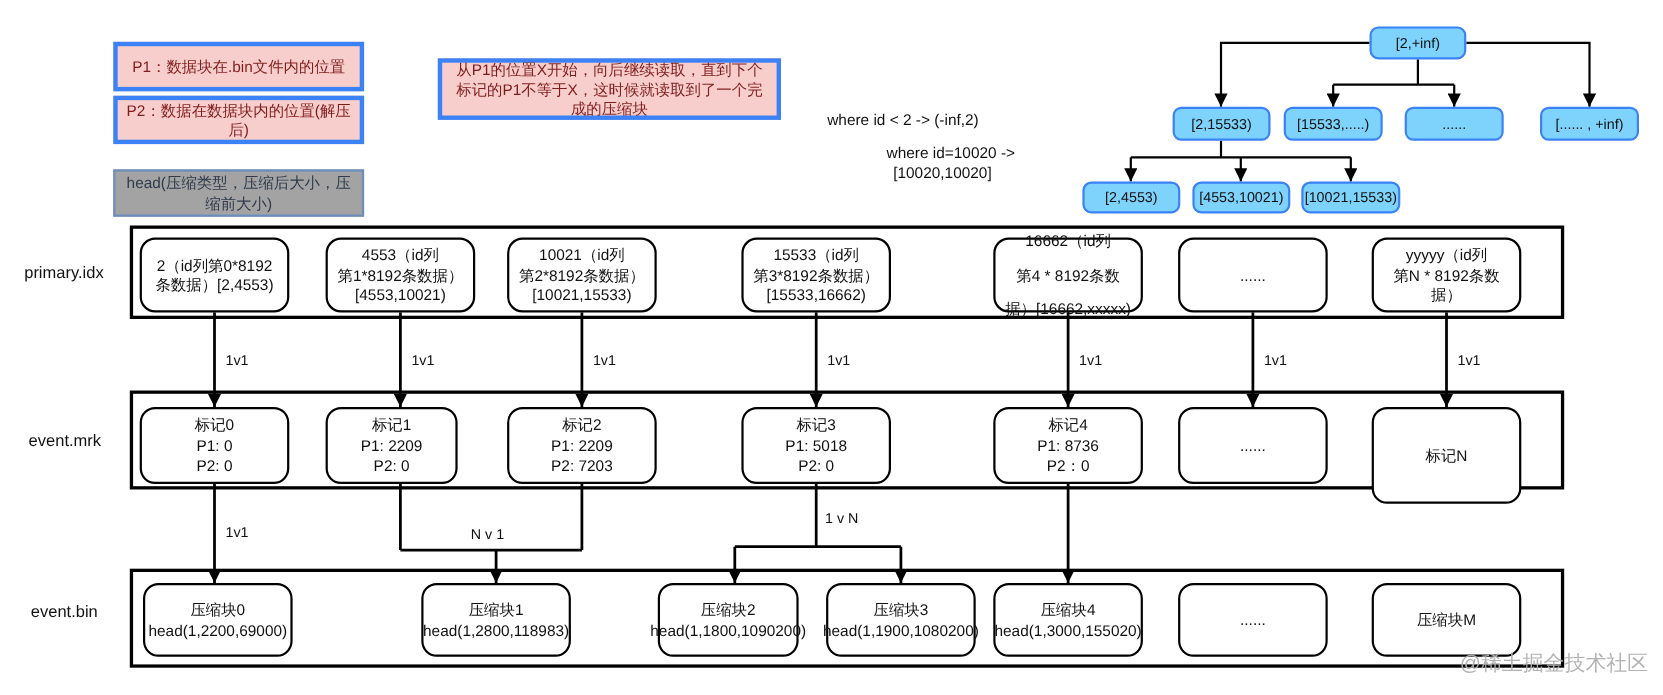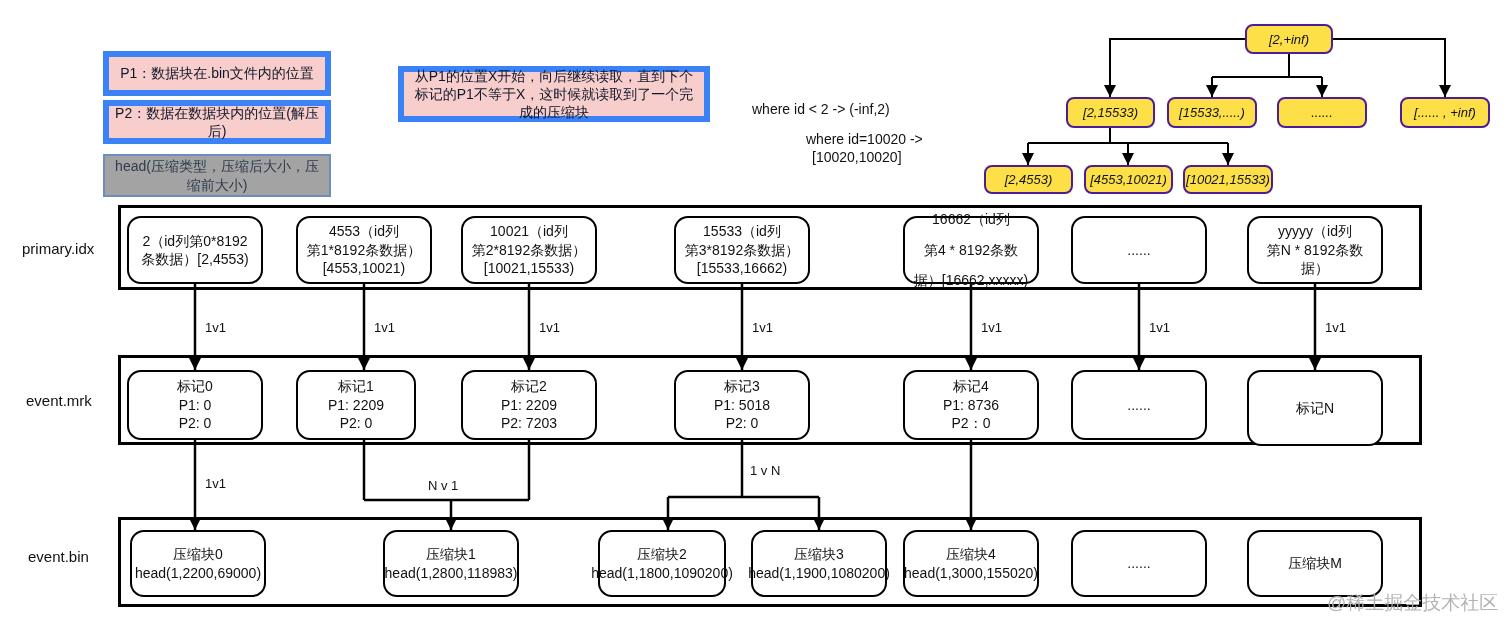--- a/index.html
+++ b/index.html
@@ -2,33 +2,33 @@
 <html><head>
 <meta charset="utf-8">
 <style>
   * { margin:0; padding:0; box-sizing:border-box; }
   html,body { background:#ffffff; font-family:"Liberation Sans","DejaVu Sans",sans-serif; }
   #stage { position:relative; width:1512px; height:632px; background:#fff; overflow:hidden; color:#111; }
   svg.wires { position:absolute; left:0; top:0; z-index:2; pointer-events:none; }
 
   .legend-box { position:absolute; z-index:3; display:flex; align-items:center; justify-content:center;
     text-align:center; font-size:14px; line-height:1.3; padding:2px 6px; }
-  .legend-red { background:#f8cecc; border:6px solid #3b82f6; color:#0f172a;margin-top:13px; }
+  .legend-red { background:#f8cecc; border:4px solid #3b82f6; color:#7f1d1d; }
   .legend-blue { background:#a3a3a3; border:2px solid #6c8ebf; color:#2f3b4c; }
 
   .row-container { position:absolute; border:3px solid #000; background:#fff; z-index:1; }
   .row-label { position:absolute; z-index:3; font-size:15px; color:#111; }
 
   .node-box { position:absolute; z-index:3; border:2.5px solid #000; border-radius:14px; background:#fff;
     display:flex; flex-direction:column; align-items:center; justify-content:center;
     font-size:14px; line-height:1.32; text-align:center; }
   .node-box .cell-line { white-space:nowrap; }
 
-  .tree-node { position:absolute; z-index:3; border:2px solid #4c1d95; border-radius:8px; background:#fde047;
-    display:flex; align-items:center; justify-content:center; font-size:13px; white-space:nowrap;font-style:italic; }
+  .tree-node { position:absolute; z-index:3; border:2px solid #3b82f6; border-radius:8px; background:#7dd3fc;
+    display:flex; align-items:center; justify-content:center; font-size:13px; white-space:nowrap; }
 
   .arrow-label { position:absolute; z-index:4; font-size:13px; color:#111; white-space:nowrap; }
   .annotation { position:absolute; z-index:3; font-size:14px; color:#111; white-space:nowrap; }
   .watermark { position:absolute; z-index:5; font-size:19px; color:rgba(175,175,175,0.95); white-space:nowrap; }
 </style>
 </head>
 <body>
 
 <div id="stage">
 
@@ -169,21 +169,21 @@
       <div class="cell-line">P2: 0</div>
     </div>
     <div class="node-box" style="left: 903px; top: 370px; width: 136px; height: 70px;">
       <div class="cell-line">标记4</div>
       <div class="cell-line">P1: 8736</div>
       <div class="cell-line">P2：0</div>
     </div>
     <div class="node-box" style="left: 1071px; top: 370px; width: 136px; height: 70px;">
       <div class="cell-line">......</div>
     </div>
-    <div class="node-box" style="left: 1247px; top: 370px; width: 136px; height: 76px;">
+    <div class="node-box" style="left: 1247px; top: 370px; width: 136px; height: 88px;">
       <div class="cell-line">标记N</div>
     </div>
     <div class="node-box" style="left: 130px; top: 530px; width: 136px; height: 67px;">
       <div class="cell-line">压缩块0</div>
       <div class="cell-line">head(1,2200,69000)</div>
     </div>
     <div class="node-box" style="left: 383px; top: 530px; width: 136px; height: 67px;">
       <div class="cell-line">压缩块1</div>
       <div class="cell-line">head(1,2800,118983)</div>
     </div>

